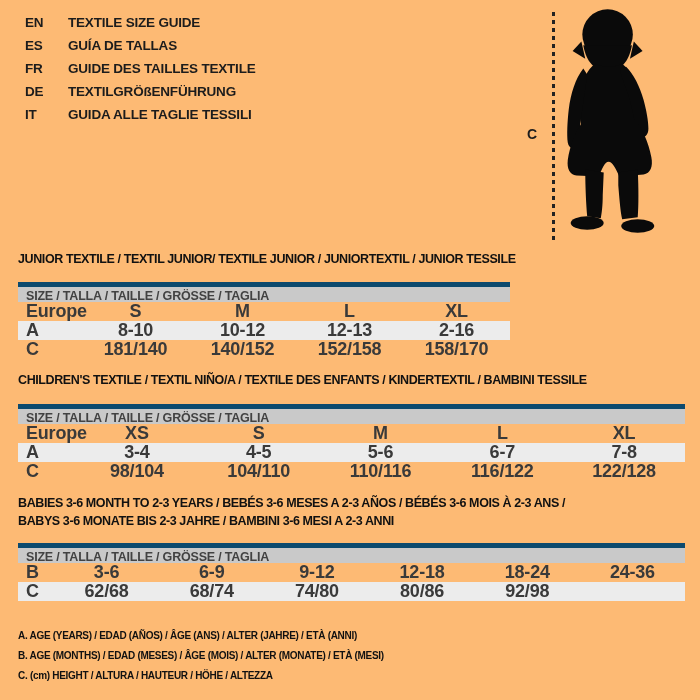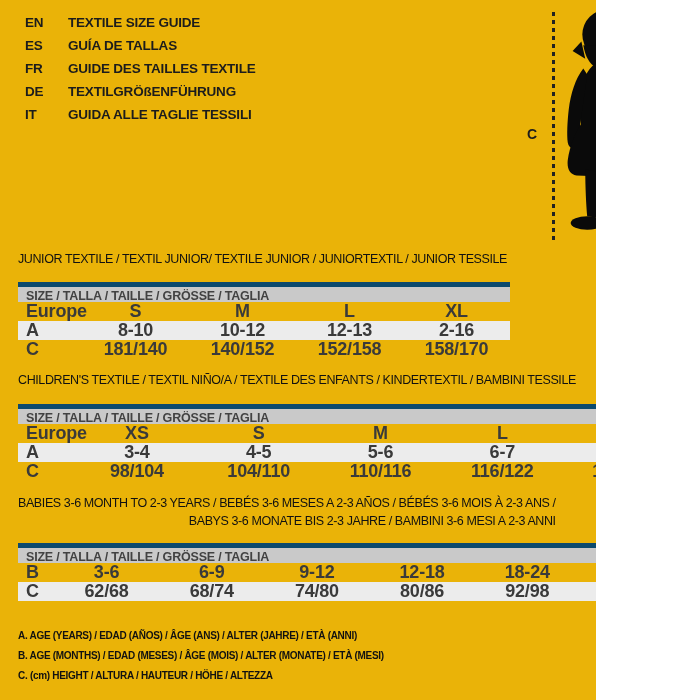--- a/index.html
+++ b/index.html
@@ -4,36 +4,36 @@
 <style>
   :root{
     --header-bar:#c9c9c9;
     --shaded-row:#ececec;
     --ink:#1c1c1c;
     --table-ink:#3a3a3a;
     --silhouette:#0a0a0a;
   }
   *{margin:0;padding:0;box-sizing:border-box;}
   body{background:#fff;font-family:"Liberation Sans","DejaVu Sans",sans-serif;}
-  .canvas{position:relative;width:596px;height:700px;background:#eab308;overflow:hidden;color:var(--ink);padding-left:44px;}
+  .canvas{position:relative;width:700px;height:700px;background:#fdba74;overflow:hidden;color:var(--ink);padding-left:44px;}
 
   
   .lang-list{position:absolute;left:25px;top:11px;}
   .lang-row{display:flex;line-height:23px;font-size:13.5px;font-weight:bold;letter-spacing:-0.2px;}
   .lang-code{width:43px;}
   .lang-label{white-space:nowrap;}
 
   
   .measure-label{position:absolute;left:527px;top:126px;font-size:14px;font-weight:bold;}
   .dashed-line{position:absolute;left:552px;top:12px;width:3px;height:232px;
     background:repeating-linear-gradient(to bottom,#222 0 4px,transparent 4px 8px);}
   .silhouette{position:absolute;left:560px;top:8px;}
 
   
-  .sec-title{position:absolute;left:18px;font-size:12.5px;font-weight:normal;letter-spacing:-0.4px;line-height:18px;white-space:nowrap;color:#111;text-align:right;}
+  .sec-title{position:absolute;left:18px;font-size:12.5px;font-weight:bold;letter-spacing:-0.4px;line-height:18px;white-space:nowrap;color:#111;}
   #sec1-title{top:250px;}
   #sec2-title{top:371px;}
   #sec3-title{top:494px;}
 
   
   .size-table{position:absolute;left:18px;}
   #table-0{top:282px;width:492px;}
   #table-1{top:404px;width:667px;}
   #table-2{top:543px;width:667px;}
   .tbl-header{background:var(--header-bar);border-top:5px solid #0c4a6e;height:20px;line-height:19px;

